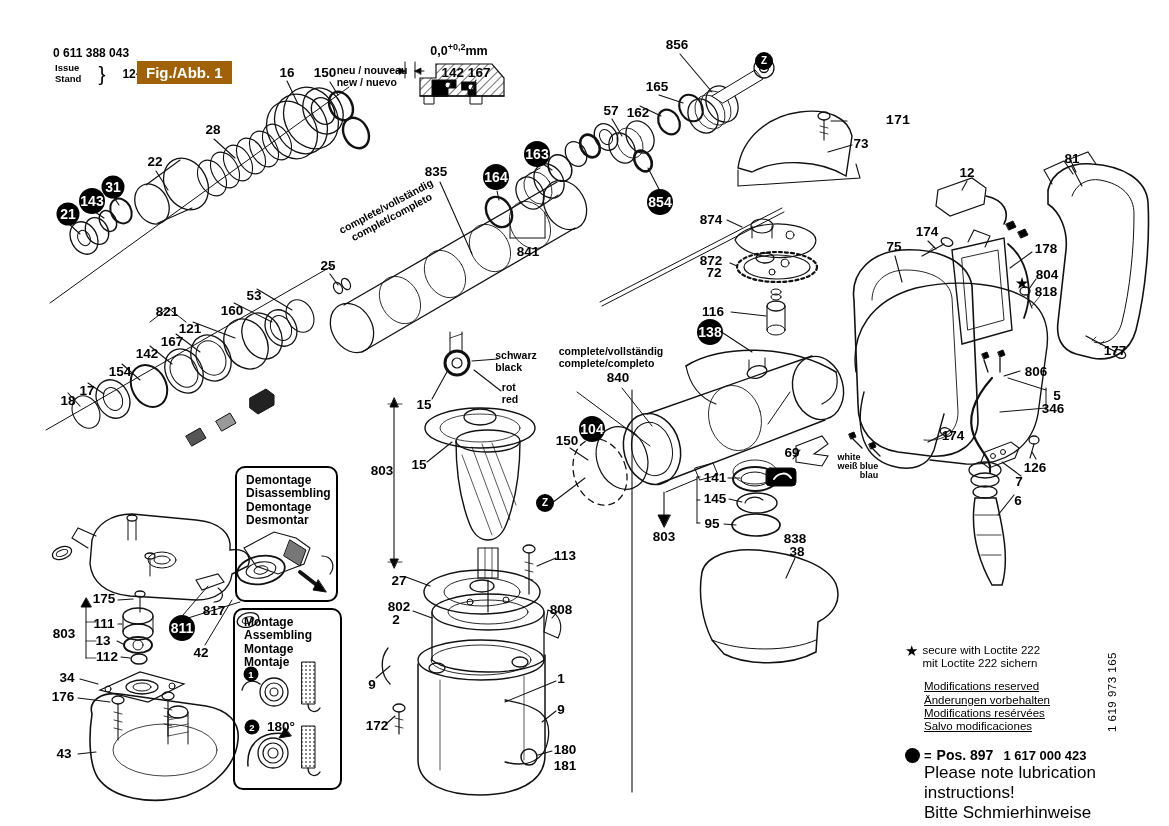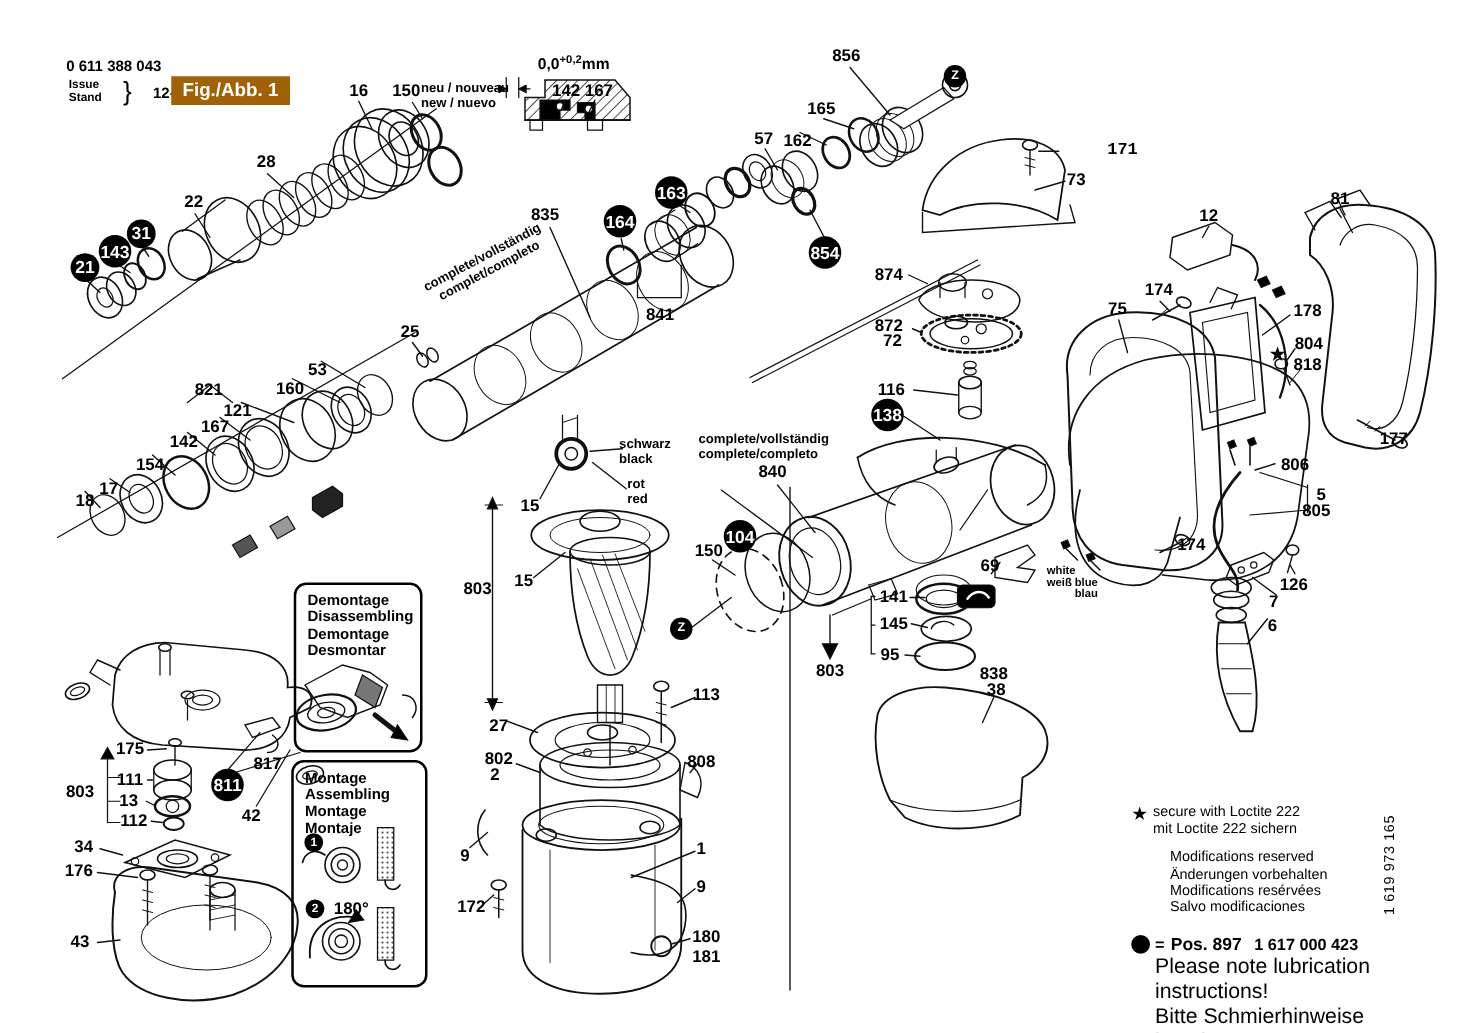--- a/index.html
+++ b/index.html
@@ -19,21 +19,21 @@
   .brace{font-size:21px;font-weight:normal;margin:0 1px;}
   .date{font-size:12px;font-weight:bold;}
   #fig-box{left:137px;top:61px;background:#a16207;color:#fff;font-size:15px;font-weight:bold;
            padding:3px 9px;}
   .ibox{position:absolute;z-index:2;border:2.2px solid #000;border-radius:10px;background:transparent;}
   .ibox .bt{font-size:12px;font-weight:bold;line-height:1.12;padding:6px 0 0 9px;}
   #footer{position:absolute;left:905px;top:644px;width:262px;z-index:3;}
   .f-row{display:flex;align-items:flex-start;margin-bottom:10px;}
   .f-star{font-size:15px;margin-right:4px;margin-top:-2px;}
   .f-lines{font-size:11.5px;line-height:1.15;}
-  .f-mods{margin-left:31px;font-size:11.5px;line-height:1.15;margin-bottom:14px;}
+  .f-mods{margin-left:19px;font-size:11.5px;line-height:1.15;margin-bottom:14px;text-decoration:underline;}
   .f-pos{display:flex;align-items:center;}
   .f-dot{width:15px;height:15px;border-radius:50%;background:#000;margin-right:4px;flex:0 0 auto;}
   .f-eq{font-size:13px;font-weight:bold;margin-right:5px;}
   .f-poslabel{font-size:14px;font-weight:bold;margin-right:10px;}
   .f-posnum{font-size:13px;font-weight:bold;}
   .f-lub{margin-left:19px;font-size:17px;line-height:1.18;}
   #doc-number{position:absolute;left:1112px;top:692px;transform:translate(-50%,-50%) rotate(-90deg);
               font-size:11.5px;letter-spacing:.5px;z-index:3;white-space:nowrap;}
   #dim-note{font-weight:bold;font-size:12.5px;}
   #dim-note sup{font-size:9px;}
@@ -580,21 +580,21 @@
     <div class="co" style="left: 927px; top: 232px; transform: translate(-50%, -50%);">174</div>
     <div class="co" style="left: 894px; top: 247px; transform: translate(-50%, -50%);">75</div>
     <div class="co" style="left: 1046px; top: 249px; transform: translate(-50%, -50%);">178</div>
     <div class="co" style="left: 1022px; top: 283px; font-size: 14px; transform: translate(-50%, -50%);">★</div>
     <div class="co" style="left: 1047px; top: 275px; transform: translate(-50%, -50%);">804</div>
     <div class="co" style="left: 1046px; top: 292px; transform: translate(-50%, -50%);">818</div>
     <div class="co" style="left: 1072px; top: 159px; transform: translate(-50%, -50%);">81</div>
     <div class="co" style="left: 1115px; top: 351px; transform: translate(-50%, -50%);">177</div>
     <div class="co" style="left: 1036px; top: 372px; transform: translate(-50%, -50%);">806</div>
     <div class="co" style="left: 1057px; top: 396px; transform: translate(-50%, -50%);">5</div>
-    <div class="co" style="left: 1053px; top: 409px; transform: translate(-50%, -50%);">805</div>
+    <div class="co" style="left: 1053px; top: 409px; transform: translate(-50%, -50%);">346</div>
     <div class="co" style="left: 953px; top: 436px; transform: translate(-50%, -50%);">174</div>
     <div class="co" style="left: 1035px; top: 468px; transform: translate(-50%, -50%);">126</div>
     <div class="co" style="left: 1019px; top: 482px; transform: translate(-50%, -50%);">7</div>
     <div class="co" style="left: 1018px; top: 501px; transform: translate(-50%, -50%);">6</div>
     <div class="co note" style="left: 516px; top: 362px; transform: translate(-50%, -50%);">schwarz
 black</div>
     <div class="co note" style="left: 510px; top: 394px; transform: translate(-50%, -50%);">rot
 red</div>
     <div class="co" style="left: 424px; top: 405px; transform: translate(-50%, -50%);">15</div>
     <div class="co" style="left: 419px; top: 465px; transform: translate(-50%, -50%);">15</div>

